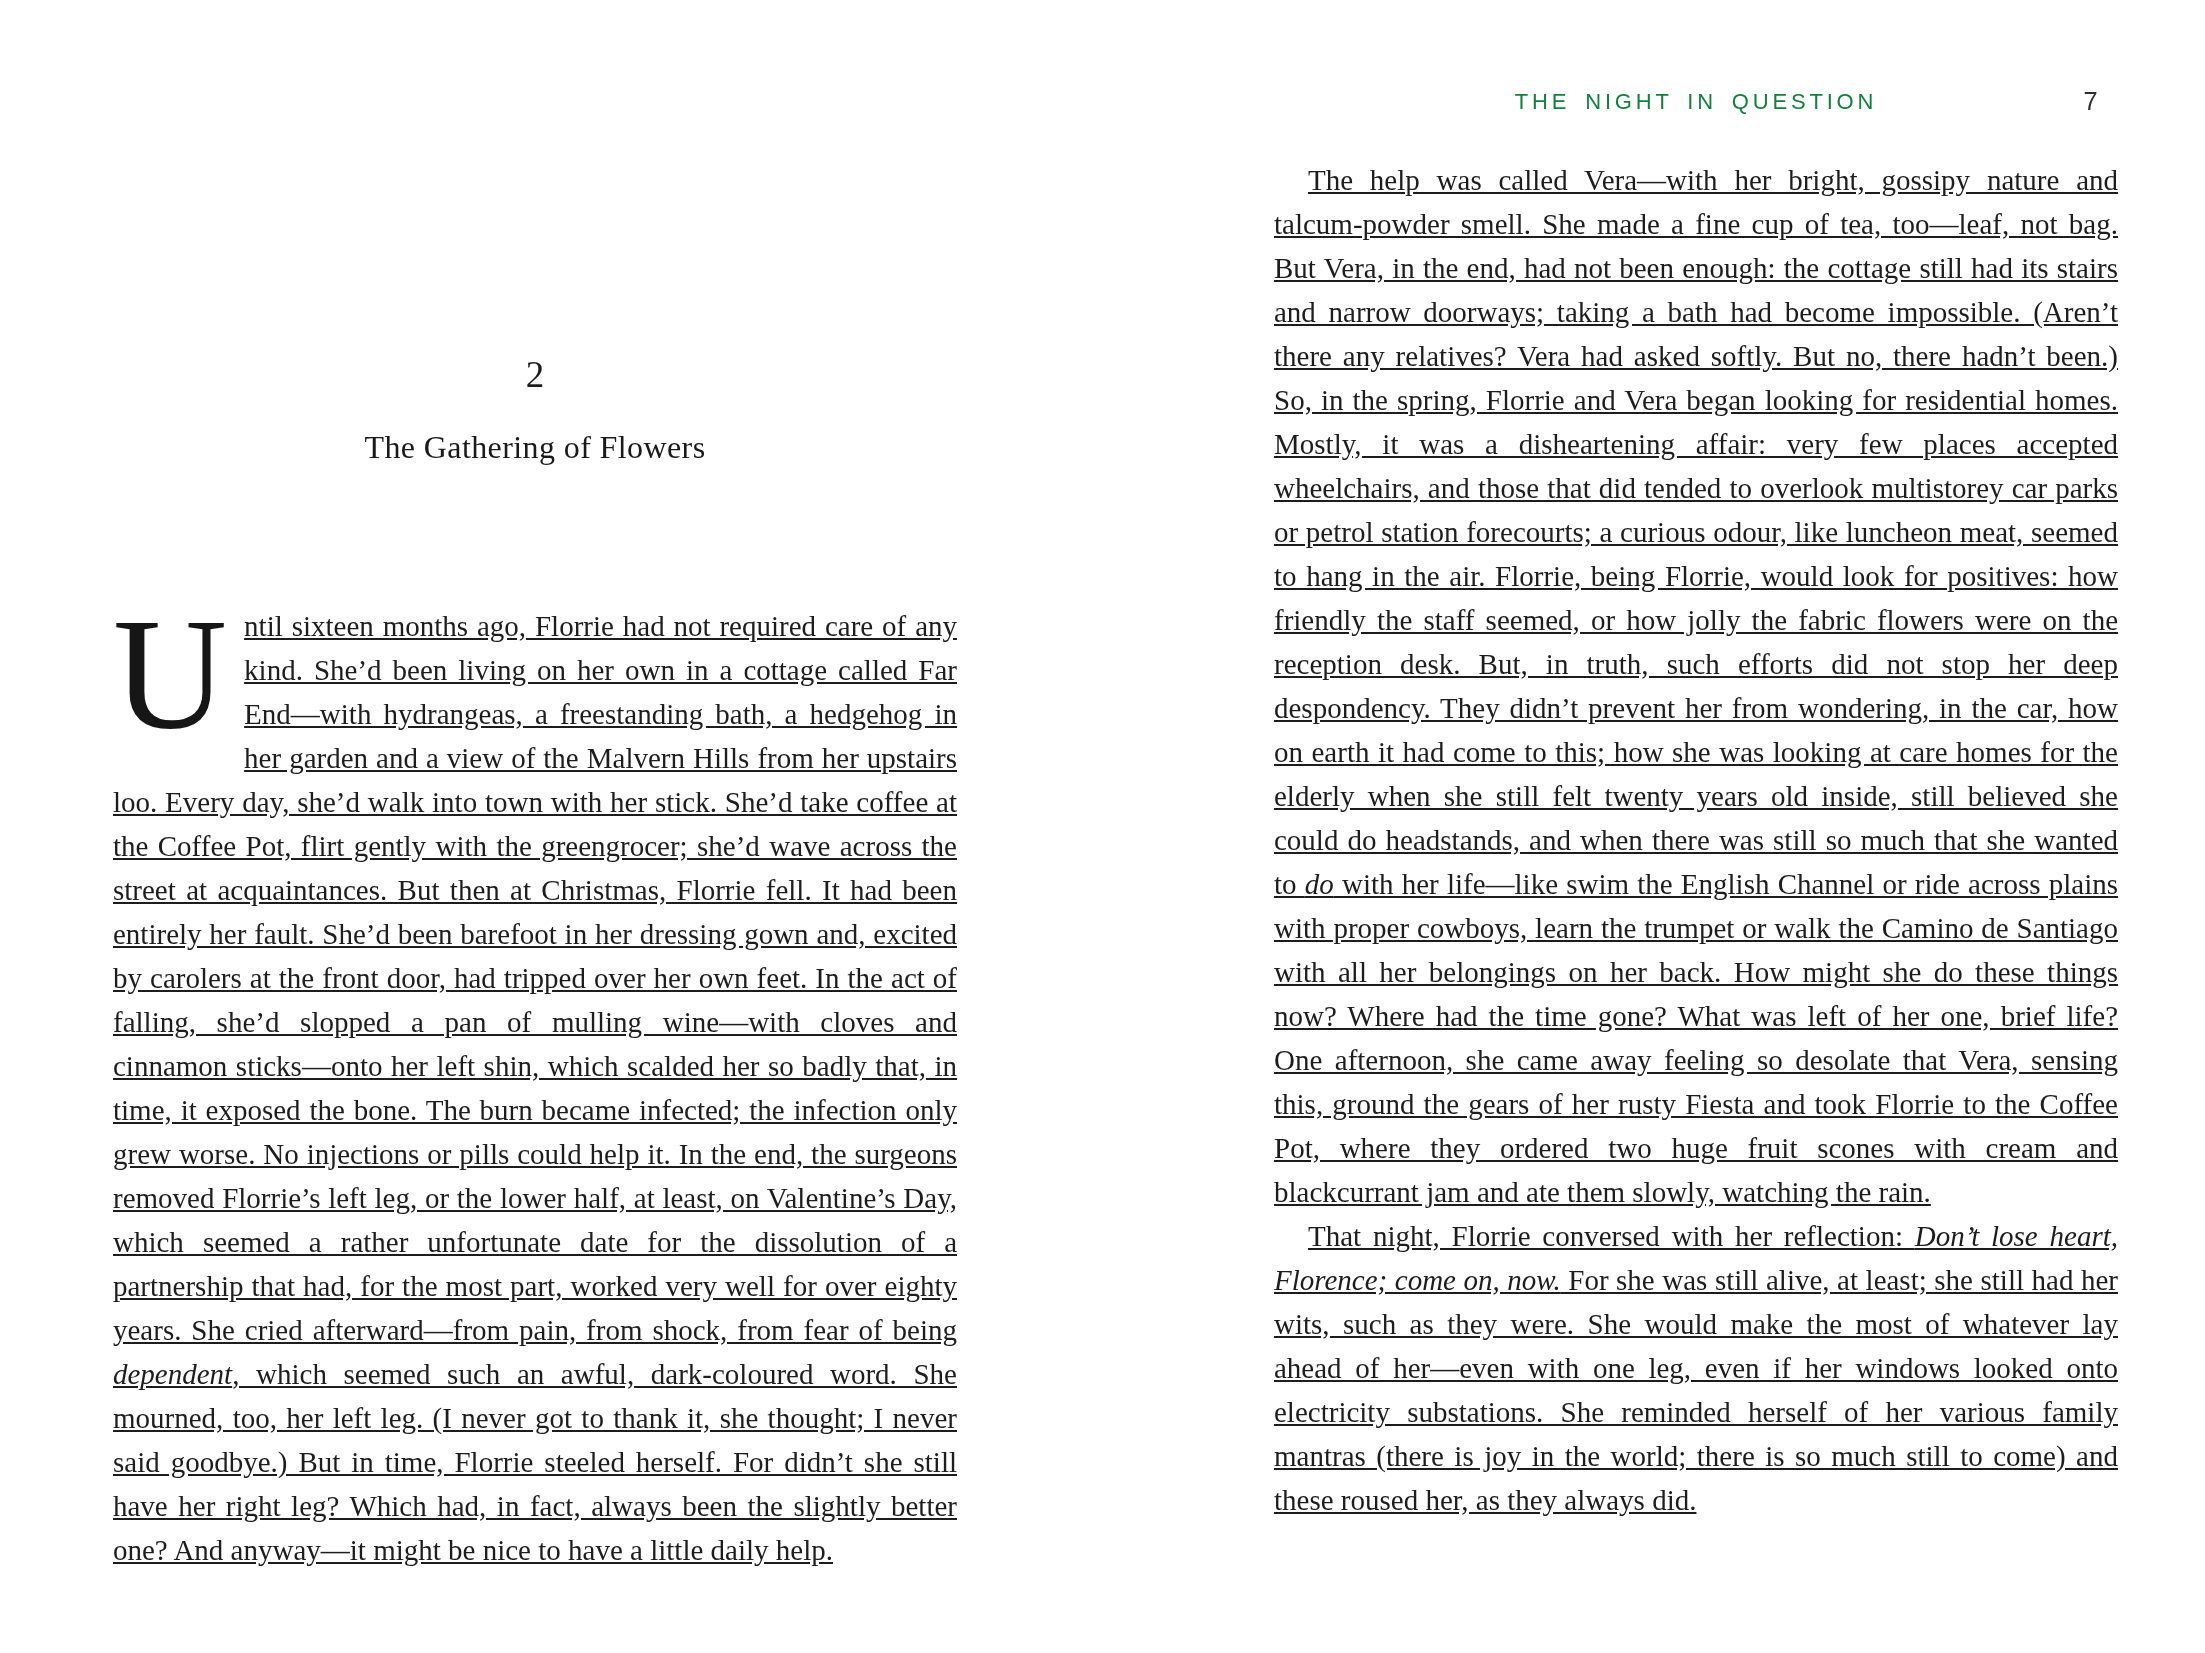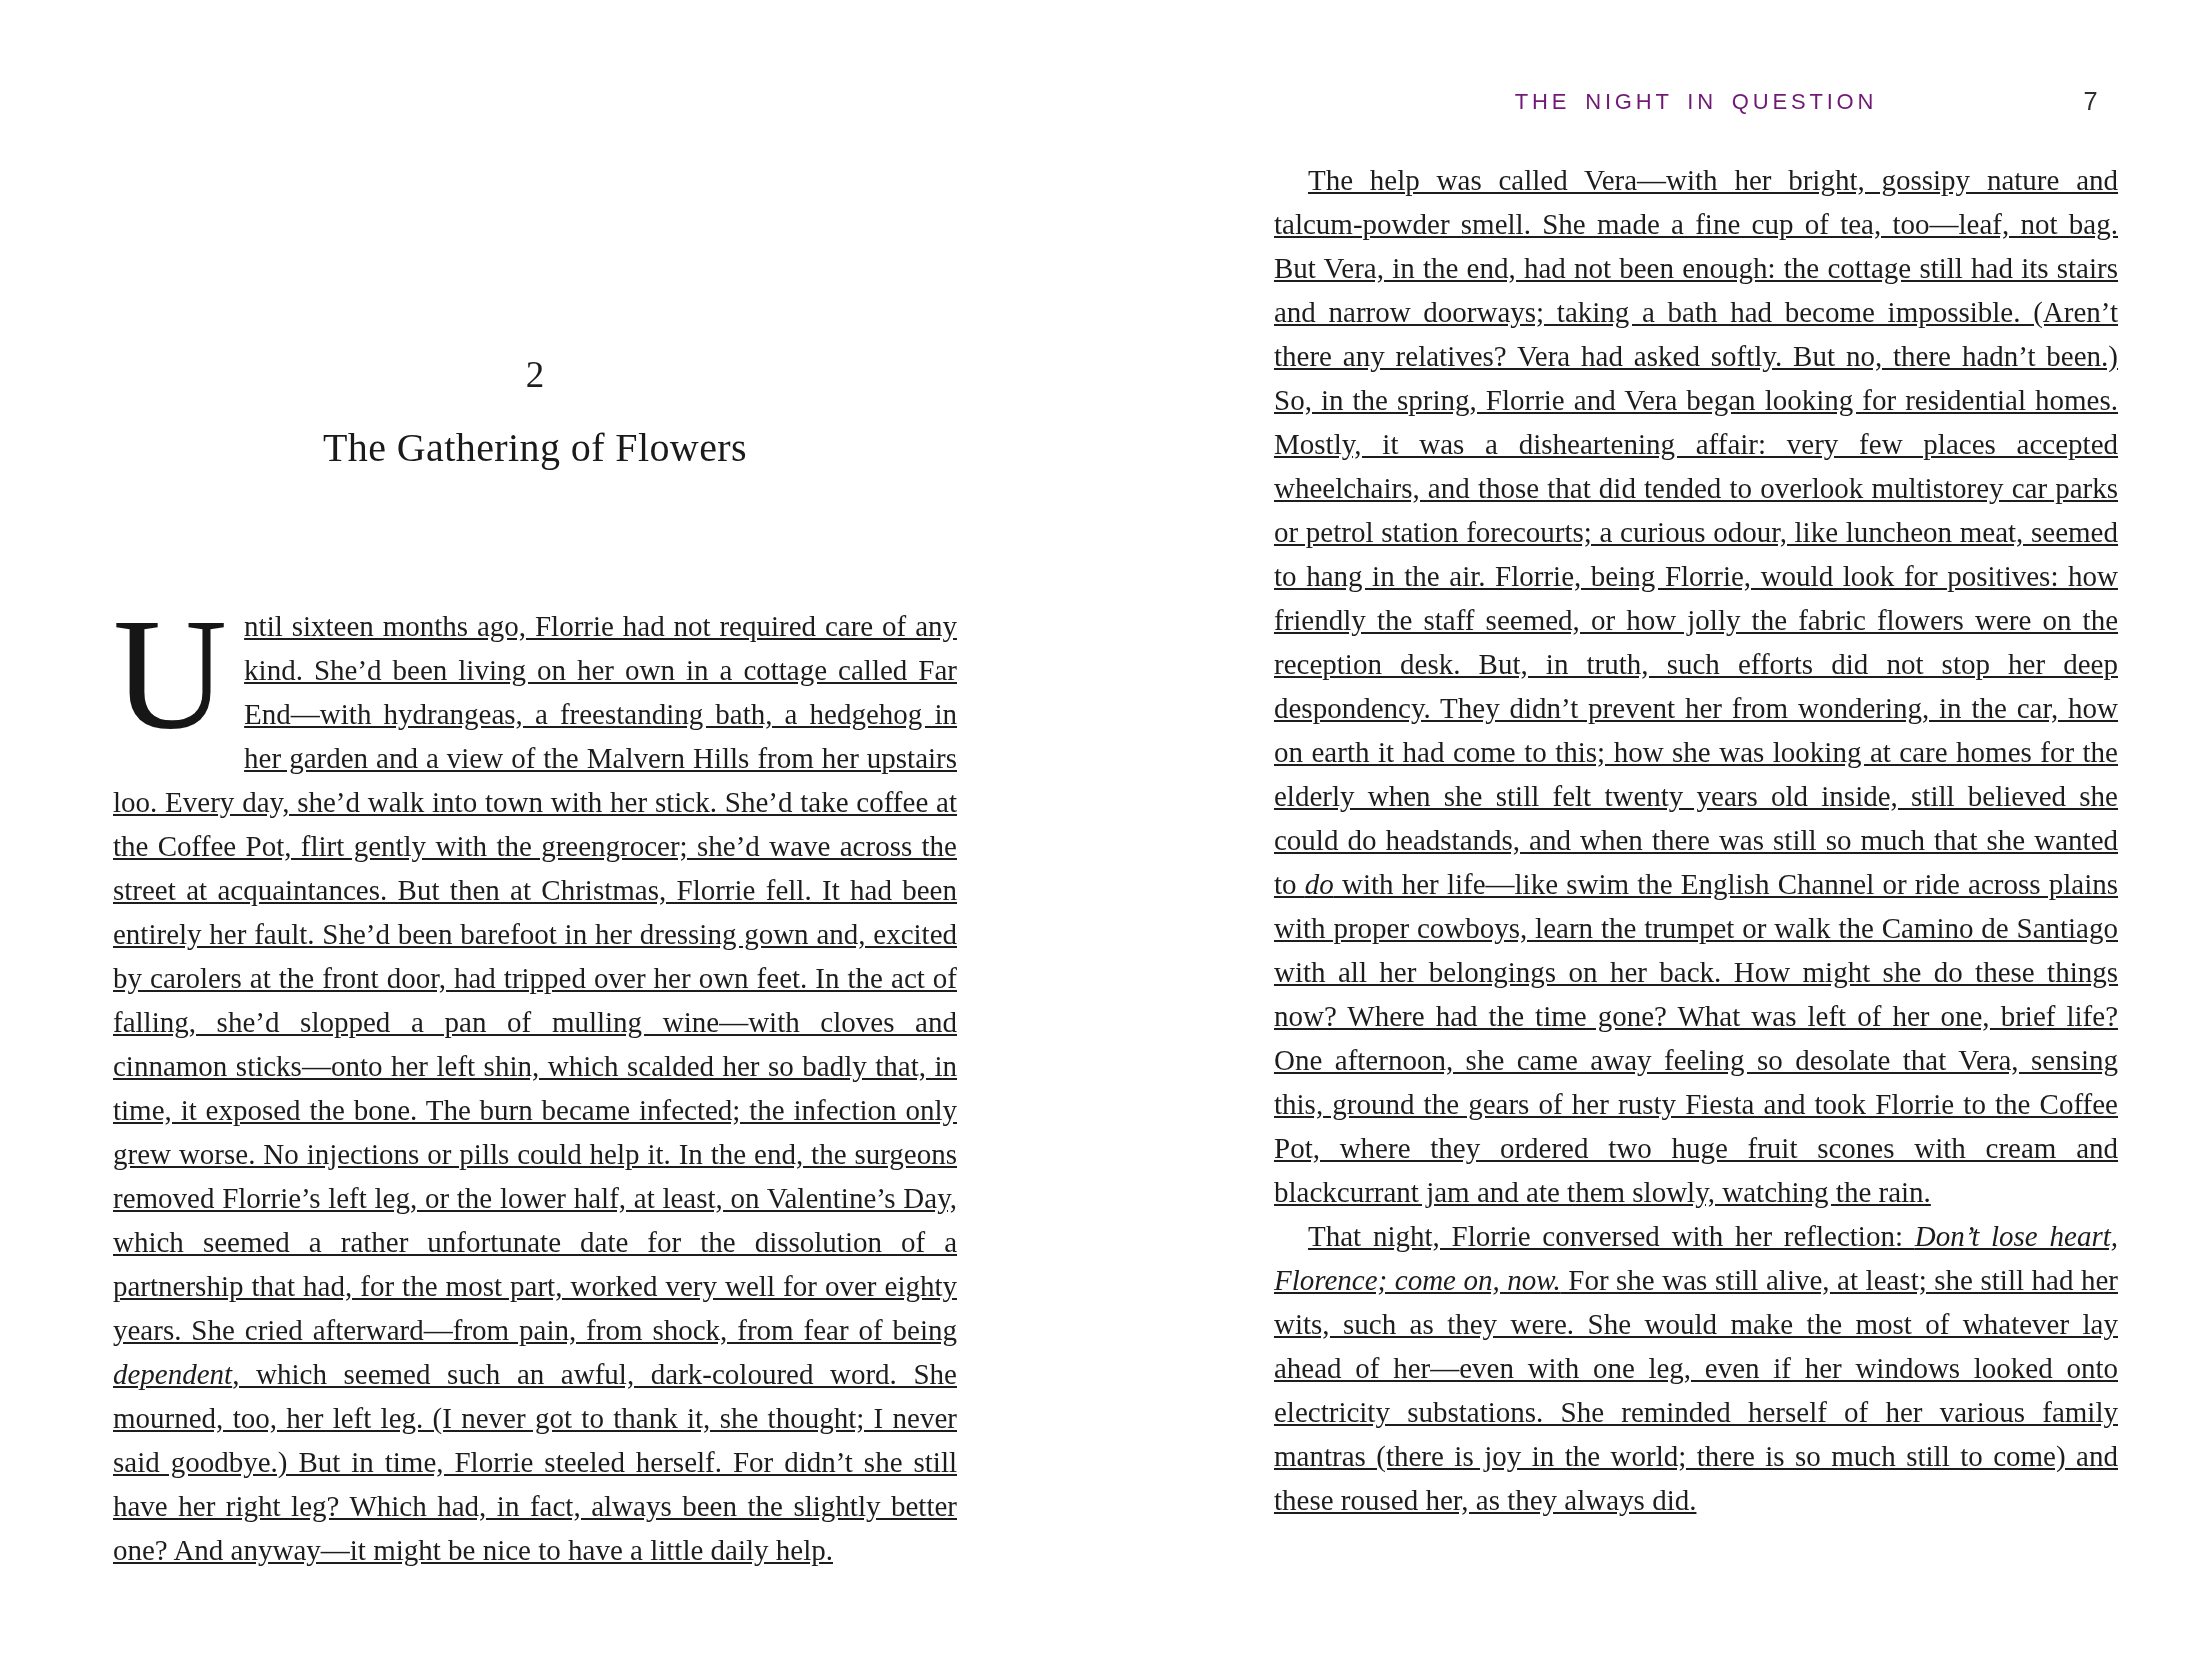--- a/index.html
+++ b/index.html
@@ -21,21 +21,21 @@
     width: 844px;
     text-align: center;
   }
   .chapter-number {
     font-size: 37px;
     line-height: 44px;
     color: #1d1d1d;
   }
   .chapter-title {
     margin: 25.4px 0 0 0;
-    font-size: 40px;
+    font-size: 32px;
     line-height: 51px;
     font-weight: normal;
     color: #1a1a1a;
     letter-spacing: 0.4px;
   }
   .left-body {
     position: absolute;
     left: 113px; top: 604px;
     width: 844px;
   }
@@ -47,21 +47,21 @@
     width: 844px;
   }
   .running-head-title {
     display: block;
     text-align: center;
     font-family: "Liberation Sans", sans-serif;
     font-size: 22px;
     line-height: 29px;
     letter-spacing: 3.8px;
     word-spacing: 5.1px;
-    color: #701a75;
+    color: #15803d;
     font-weight: normal;
   }
   .page-number {
     position: absolute;
     right: 20.4px; top: 0;
     font-family: "Liberation Sans", sans-serif;
     font-size: 25.4px;
     line-height: 29px;
     color: #2e2e2e;
   }

